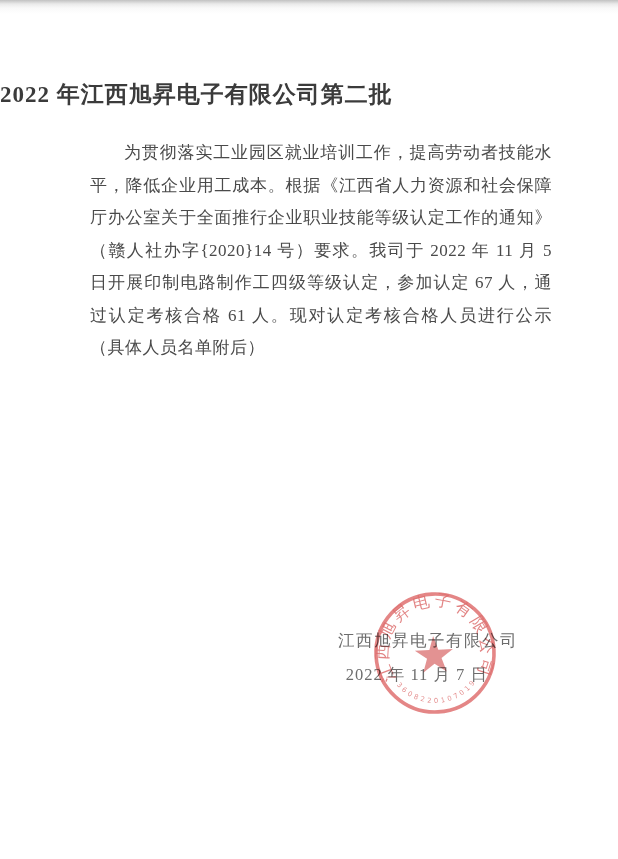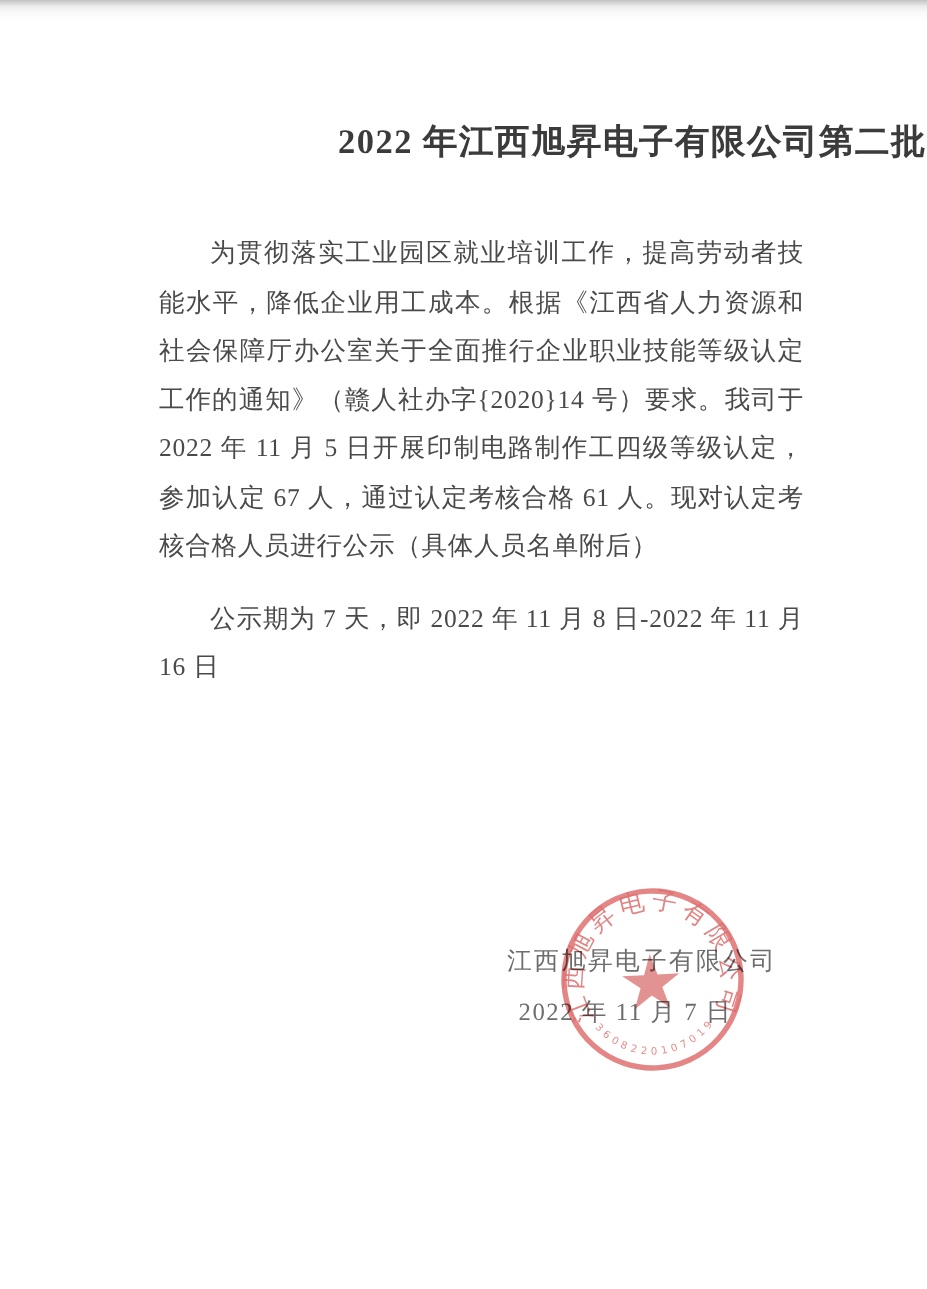--- a/index.html
+++ b/index.html
@@ -14,34 +14,34 @@
   .scan-edge {
     position: absolute;
     top: 0; left: 0; right: 0;
     height: 14px;
     background: linear-gradient(to bottom, #8f8f8f 0px, #d9d9d9 4px, #f4f4f4 8px, #ffffff 14px);
     opacity: 0.55;
     pointer-events: none;
   }
   .title-block {
     padding-top: 76px;
-    text-align: right;
+    text-align: left;
   }
   .title-line {
     font-size: 23px;
     font-weight: bold;
     color: #3b3b3b;
     line-height: 37px;
     letter-spacing: 1px;
   }
   .content {
     padding: 24px 66px 0 90px;
   }
   .content p {
-    margin: 16px;
+    margin: 0;
     font-size: 17px;
     line-height: 32.5px;
     color: #4a4a4a;
     text-indent: 2em;
     text-align: justify;
     text-justify: inter-ideograph;
     letter-spacing: 0.5px;
   }
   .sig-company {
     position: absolute;
@@ -94,21 +94,20 @@
 <div class="page">
 
   <div class="scan-edge"></div>
 
   <div class="title-block">
     <div class="title-line">2022 年江西旭昇电子有限公司第二批</div>
   </div>
 
   <div class="content">
     <p>为贯彻落实工业园区就业培训工作，提高劳动者技能水平，降低企业用工成本。根据《江西省人力资源和社会保障厅办公室关于全面推行企业职业技能等级认定工作的通知》（赣人社办字{2020}14 号）要求。我司于 2022 年 11 月 5 日开展印制电路制作工四级等级认定，参加认定 67 人，通过认定考核合格 61 人。现对认定考核合格人员进行公示（具体人员名单附后）</p>
-    <p>公示期为 7 天，即 2022 年 11 月 8 日-2022 年 11 月 16 日</p>
   </div>
 
   <div class="sig-company">江西旭昇电子有限公司</div>
   <div class="sig-date">2022 年 11 月 7 日</div>
 
   <svg class="seal" viewBox="0 0 150 150" xmlns="http://www.w3.org/2000/svg">
     <defs>
       <path id="arcTop" d="M 34.3 98.5 A 47 47 0 1 1 115.7 98.5" fill="none"></path>
       <path id="arcBot" d="M 31.7 100 A 50 50 0 0 0 118.3 100" fill="none"></path>
     </defs>

